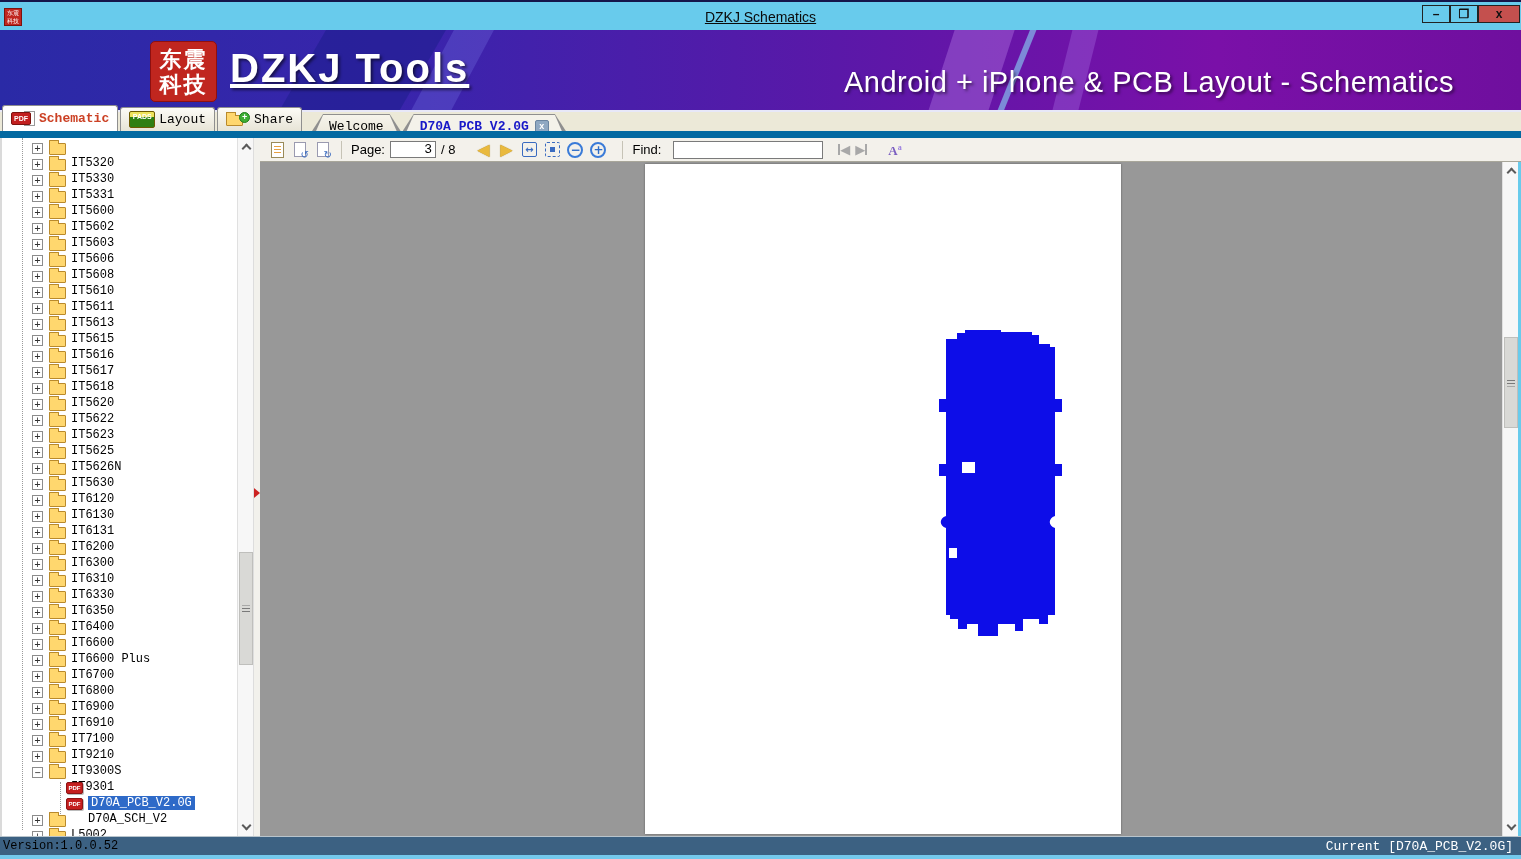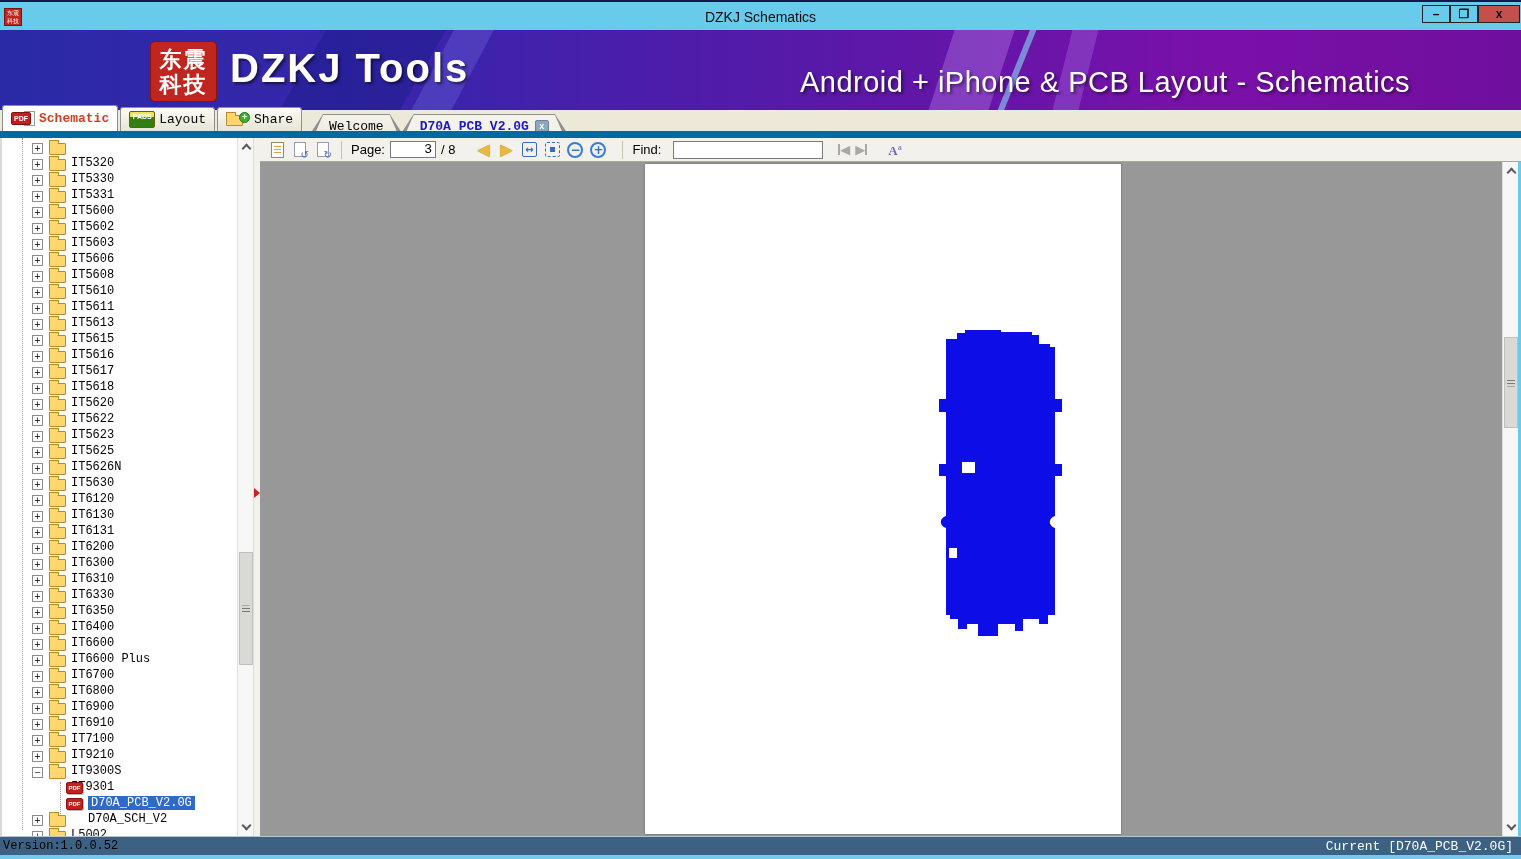--- a/index.html
+++ b/index.html
@@ -7,41 +7,41 @@
   #app {
     position:relative; width:1521px; height:859px; overflow:hidden;
     font-family:"Liberation Sans", sans-serif; background:#ECE9D8;
   }
   
   #titlebar{position:absolute;top:0;left:0;right:0;height:30px;
     background:var(--titlebar,#68CBEC);border-top:2px solid #15164A;}
   .title-icon{position:absolute;left:4px;top:6px;width:18px;height:18px;background:var(--accent-red,#C0261F);
     border:1px solid #7d120e;color:#fff;font-size:6px;line-height:8px;text-align:center;overflow:hidden;}
   .title-text{position:absolute;left:0;right:0;top:0;height:30px;line-height:30px;text-align:center;
-    font-size:14px;color:#0a0a0a;}
+    font-size:14px;color:#0a0a0a;text-decoration:underline;}
   .win-controls{position:absolute;right:1px;top:3px;display:flex;height:18px;}
   .win-btn{width:28px;height:18px;border:1px solid #222;display:flex;align-items:center;justify-content:center;
     font-weight:bold;font-size:12px;color:#111;background:transparent;}
   .win-btn.close{width:42px;background:#C4504E;}
   
   #banner{position:absolute;top:30px;left:0;right:0;height:82px;overflow:hidden;
     background:linear-gradient(90deg,#2A2AA6 0%,#3A24AC 28%,#5A18A8 55%,var(--banner-right,#7A10A8) 80%,#6F0F9E 100%);
     border-bottom:2px solid #E8E8F8;}
   .streak{position:absolute;pointer-events:none;}
   .s1{left:300px;top:-20px;width:120px;height:130px;background:rgba(30,30,140,.55);transform:skewX(-30deg);}
   .s2{left:430px;top:-20px;width:40px;height:130px;background:rgba(120,120,230,.30);transform:skewX(-28deg);}
   .s3{left:940px;top:-30px;width:60px;height:150px;background:rgba(215,170,255,.28);transform:skewX(-18deg);}
   .s4{left:1010px;top:-30px;width:6px;height:160px;background:rgba(140,235,255,.55);transform:rotate(22deg);}
   .s5{left:1060px;top:-30px;width:26px;height:160px;background:rgba(190,150,250,.25);transform:skewX(-14deg);}
   .logo-box{position:absolute;left:150px;top:11px;width:67px;height:61px;background:var(--accent-red,#C0261F);
     border-radius:5px;border:1px solid #8f0f0f;color:#fff;display:flex;flex-direction:column;
     align-items:center;justify-content:center;font-weight:bold;font-size:22px;line-height:25px;letter-spacing:2px;}
   .app-name{position:absolute;left:230px;top:16px;color:#fff;font-size:40px;font-weight:bold;letter-spacing:2px;
-    text-shadow:2px 2px 3px rgba(0,0,0,.55);}
-  .tagline{position:absolute;left:760px;width:690px;top:36px;color:#fff;font-size:29px;letter-spacing:.5px;
+    text-shadow:2px 2px 3px rgba(0,0,0,.55);text-decoration:underline;}
+  .tagline{position:absolute;left:804px;width:690px;top:36px;color:#fff;font-size:29px;letter-spacing:.5px;
     text-align:center;text-shadow:2px 2px 3px rgba(0,0,0,.5);white-space:nowrap;}
   
   #tabbar{position:absolute;top:112px;left:0;right:0;height:26px;background:#ECE9D8;
     border-bottom:7px solid #0369a1;display:flex;align-items:flex-end;}
   .mtab{display:inline-flex;align-items:center;gap:4px;height:24px;padding:0 8px;margin-left:2px;
     border:1px solid #8F8F8F;border-bottom:none;border-radius:3px 3px 0 0;
     background:linear-gradient(#FCFBF6,#E7E4D6);font-family:"Liberation Mono",monospace;font-size:13px;color:#000;}
   .mtab.active{background:#FFFFFF;height:26px;color:var(--tab-active-text,#CC4125);font-weight:bold;position:relative;z-index:2;}
   .icon-pdf-tab{position:relative;width:24px;height:16px;}
   .icon-pdf-tab .page{position:absolute;right:0;top:0;width:11px;height:15px;background:#fff;border:1px solid #9a9a9a;}

